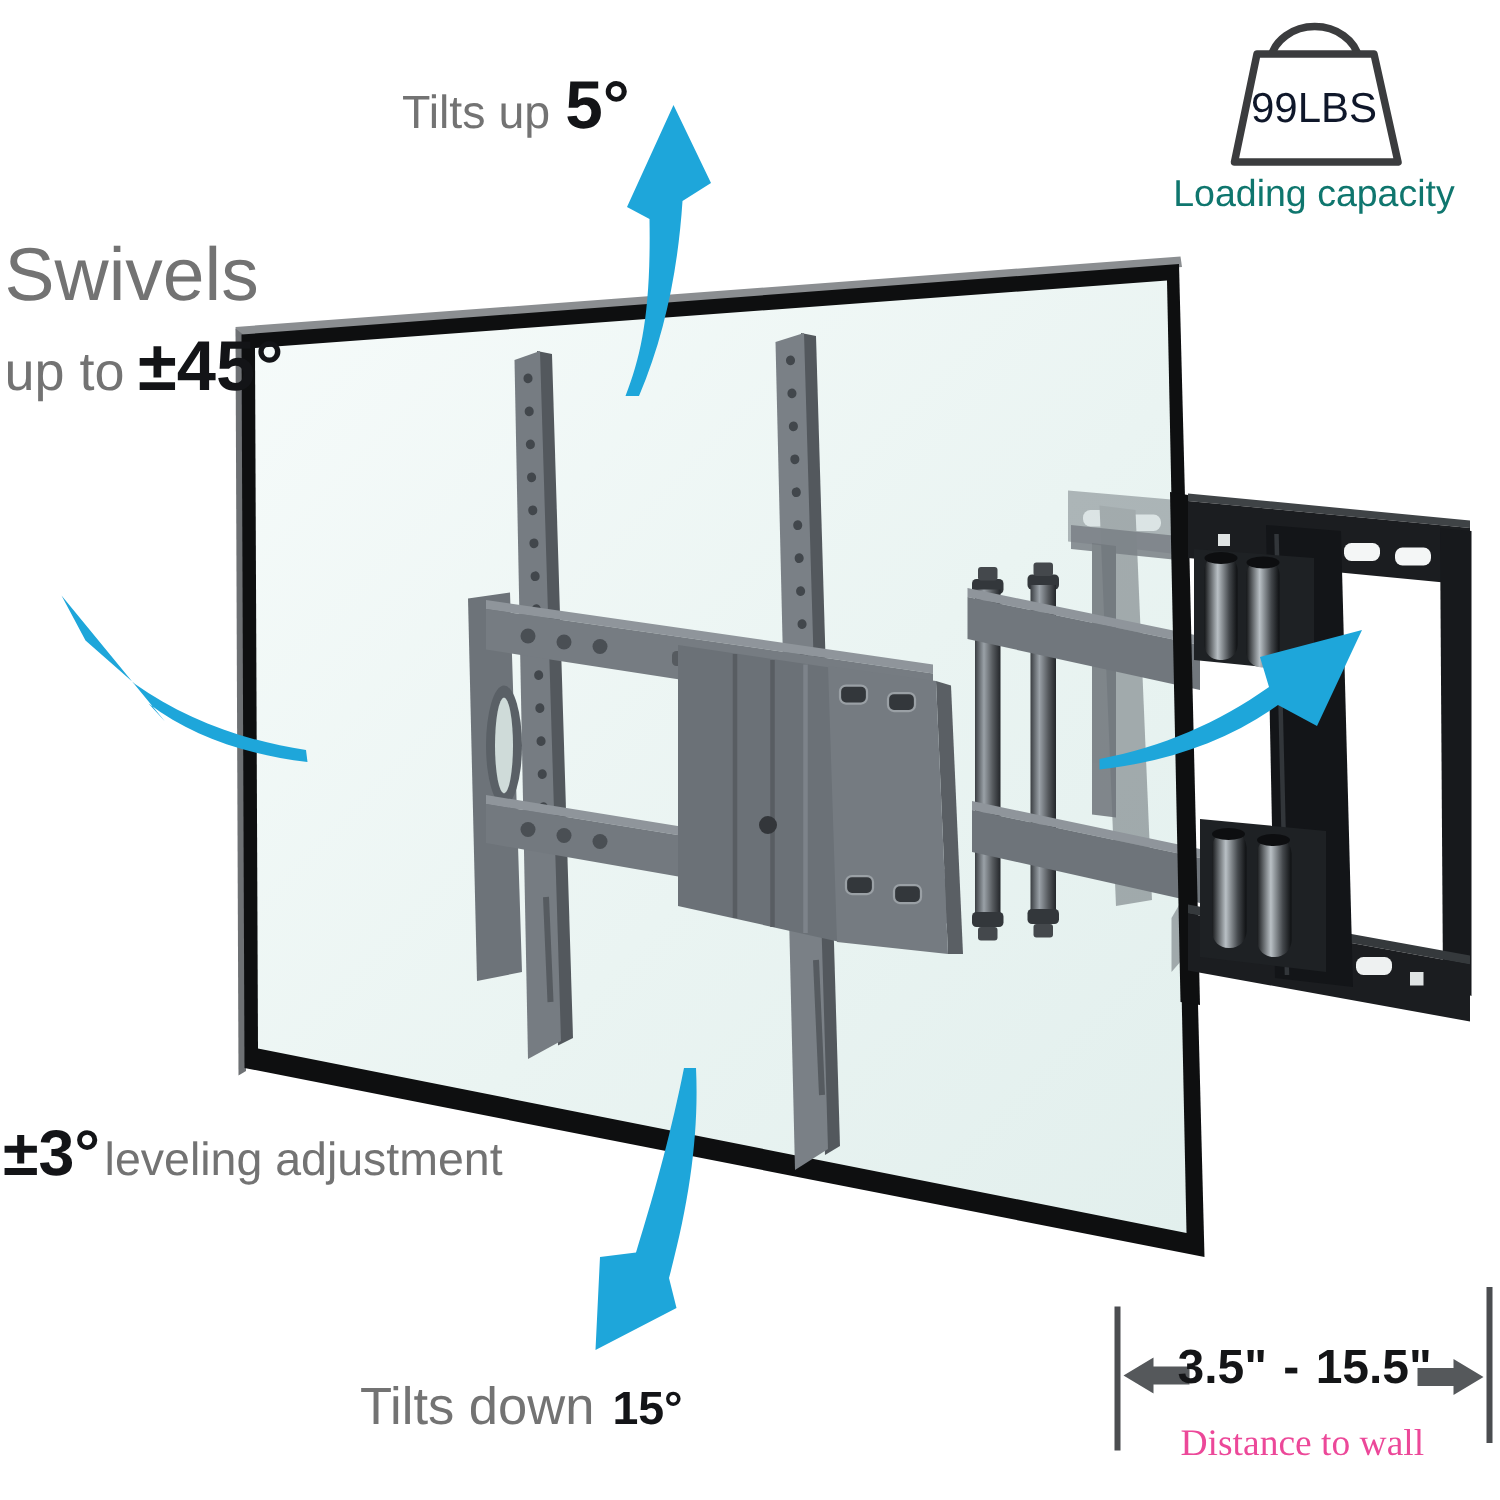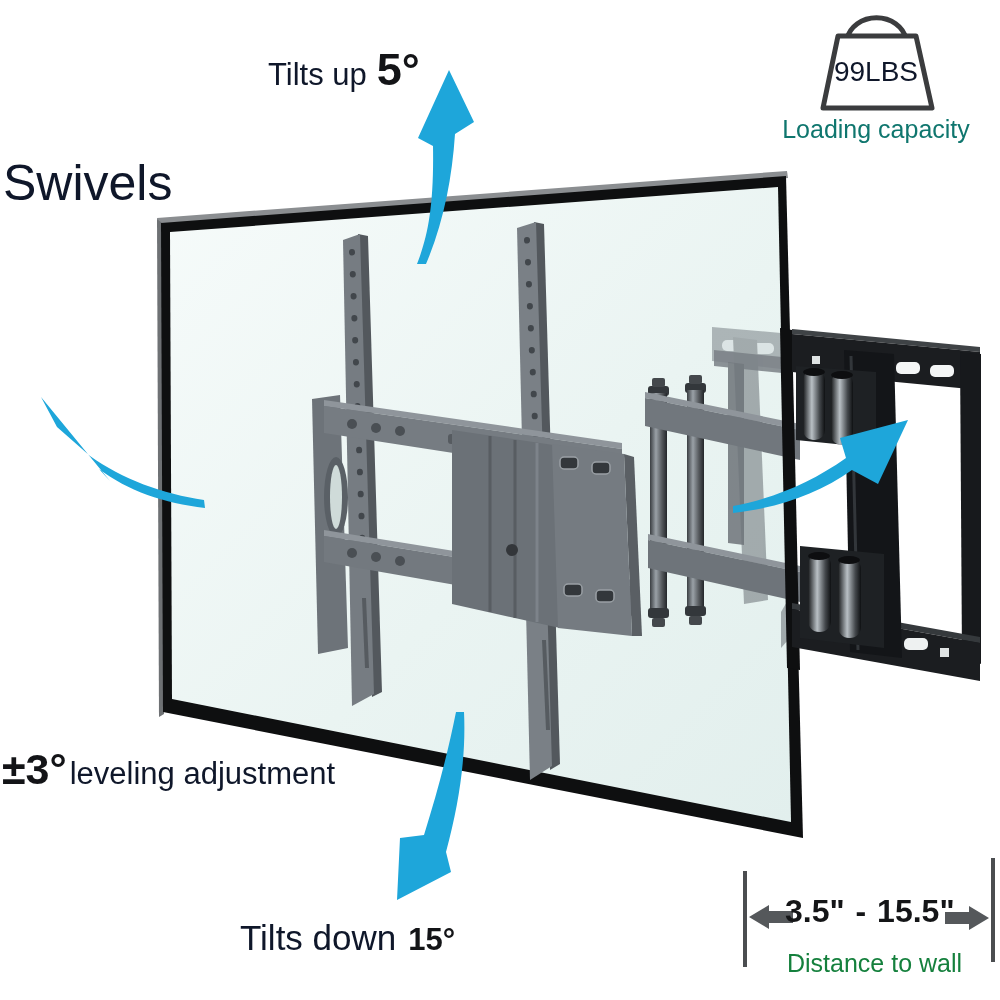--- a/index.html
+++ b/index.html
@@ -3,42 +3,42 @@
 <meta charset="utf-8">
 <style>
   html,body{margin:0;padding:0;background:#ffffff;}
   .stage{
     position:relative;width:1000px;height:1000px;background:#ffffff;overflow:hidden;
     font-family:"Liberation Sans", sans-serif;color:#515256;
   }
   .stage svg{position:absolute;left:0;top:0;}
   .label{position:absolute;white-space:nowrap;}
   .row{display:flex;align-items:baseline;}
-  .gray{color:#0f172a;font-weight:400;}
+  .gray{color:#737373;font-weight:400;}
   .big{color:#131417;font-weight:700;}
   .arrow{fill:#1ea6da;}
   
   .tilt-up{left:268px;top:44px;}
   .tilt-up .gray{font-size:31px;margin-right:10px;}
   .tilt-up .big{font-size:45px;}
   .swivel{left:3px;top:154px;}
   .swivel .l1{font-size:50px;}
   .swivel .row{margin-top:4px;}
   .swivel .gray2{font-size:36px;margin-right:9px;}
   .swivel .big{font-size:47px;}
   .leveling{left:2px;top:745px;}
   .leveling .big{font-size:43px;margin-right:3px;}
   .leveling .gray{font-size:31px;}
   .tilt-down{left:240px;top:918px;}
   .tilt-down .gray{font-size:35px;margin-right:12px;}
   .tilt-down .big{font-size:31px;}
   .cap-value{left:833px;top:56px;width:86px;text-align:center;font-size:28px;color:#0f172a;}
   .cap-label{left:781px;top:115px;width:190px;text-align:center;font-size:25px;color:#0f766e;}
   .dist-range{left:785px;top:893px;font-size:32px;font-weight:700;color:#141517;word-spacing:2px;}
-  .dist-label{left:787px;top:949px;width:162px;text-align:center;font-size:25px;color:#15803d;}
+  .dist-label{left:787px;top:949px;width:162px;text-align:center;font-size:25px;color:#ec4899;font-family:Liberation Serif, serif;}
 </style>
 </head>
 <body>
 
 <div class="stage">
 
   <svg width="1000" height="1000" viewBox="0 0 1000 1000">
     <defs>
       <linearGradient id="screenGrad" x1="0" y1="0" x2="1" y2="1">
         <stop offset="0" stop-color="#f6fbfa"></stop>
@@ -212,20 +212,24 @@
     </g>
   </svg>
 
   <div class="label tilt-up row">
     <span class="gray">Tilts up</span>
     <span class="big">5°</span>
   </div>
 
   <div class="label swivel">
     <div class="l1 gray">Swivels</div>
+    <div class="row">
+      <span class="gray2 gray">up to</span>
+      <span class="big">±45°</span>
+    </div>
   </div>
 
   <div class="label leveling row">
     <span class="big">±3°</span>
     <span class="gray">leveling adjustment</span>
   </div>
 
   <div class="label tilt-down row">
     <span class="gray">Tilts down</span>
     <span class="big">15°</span>

